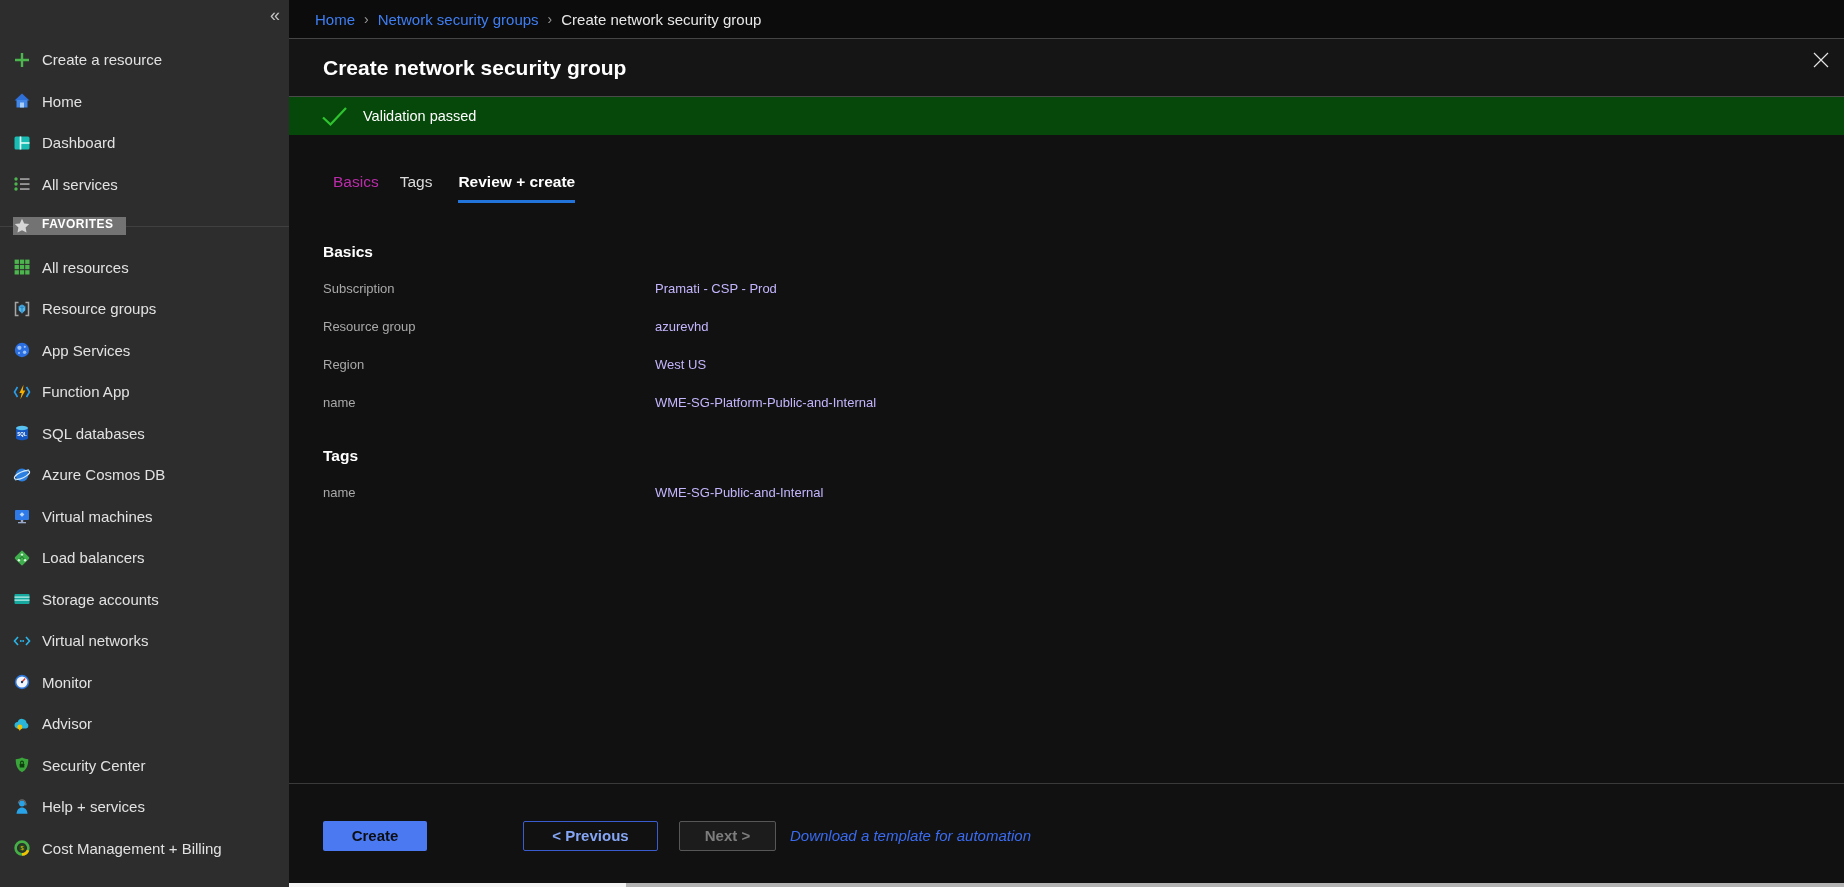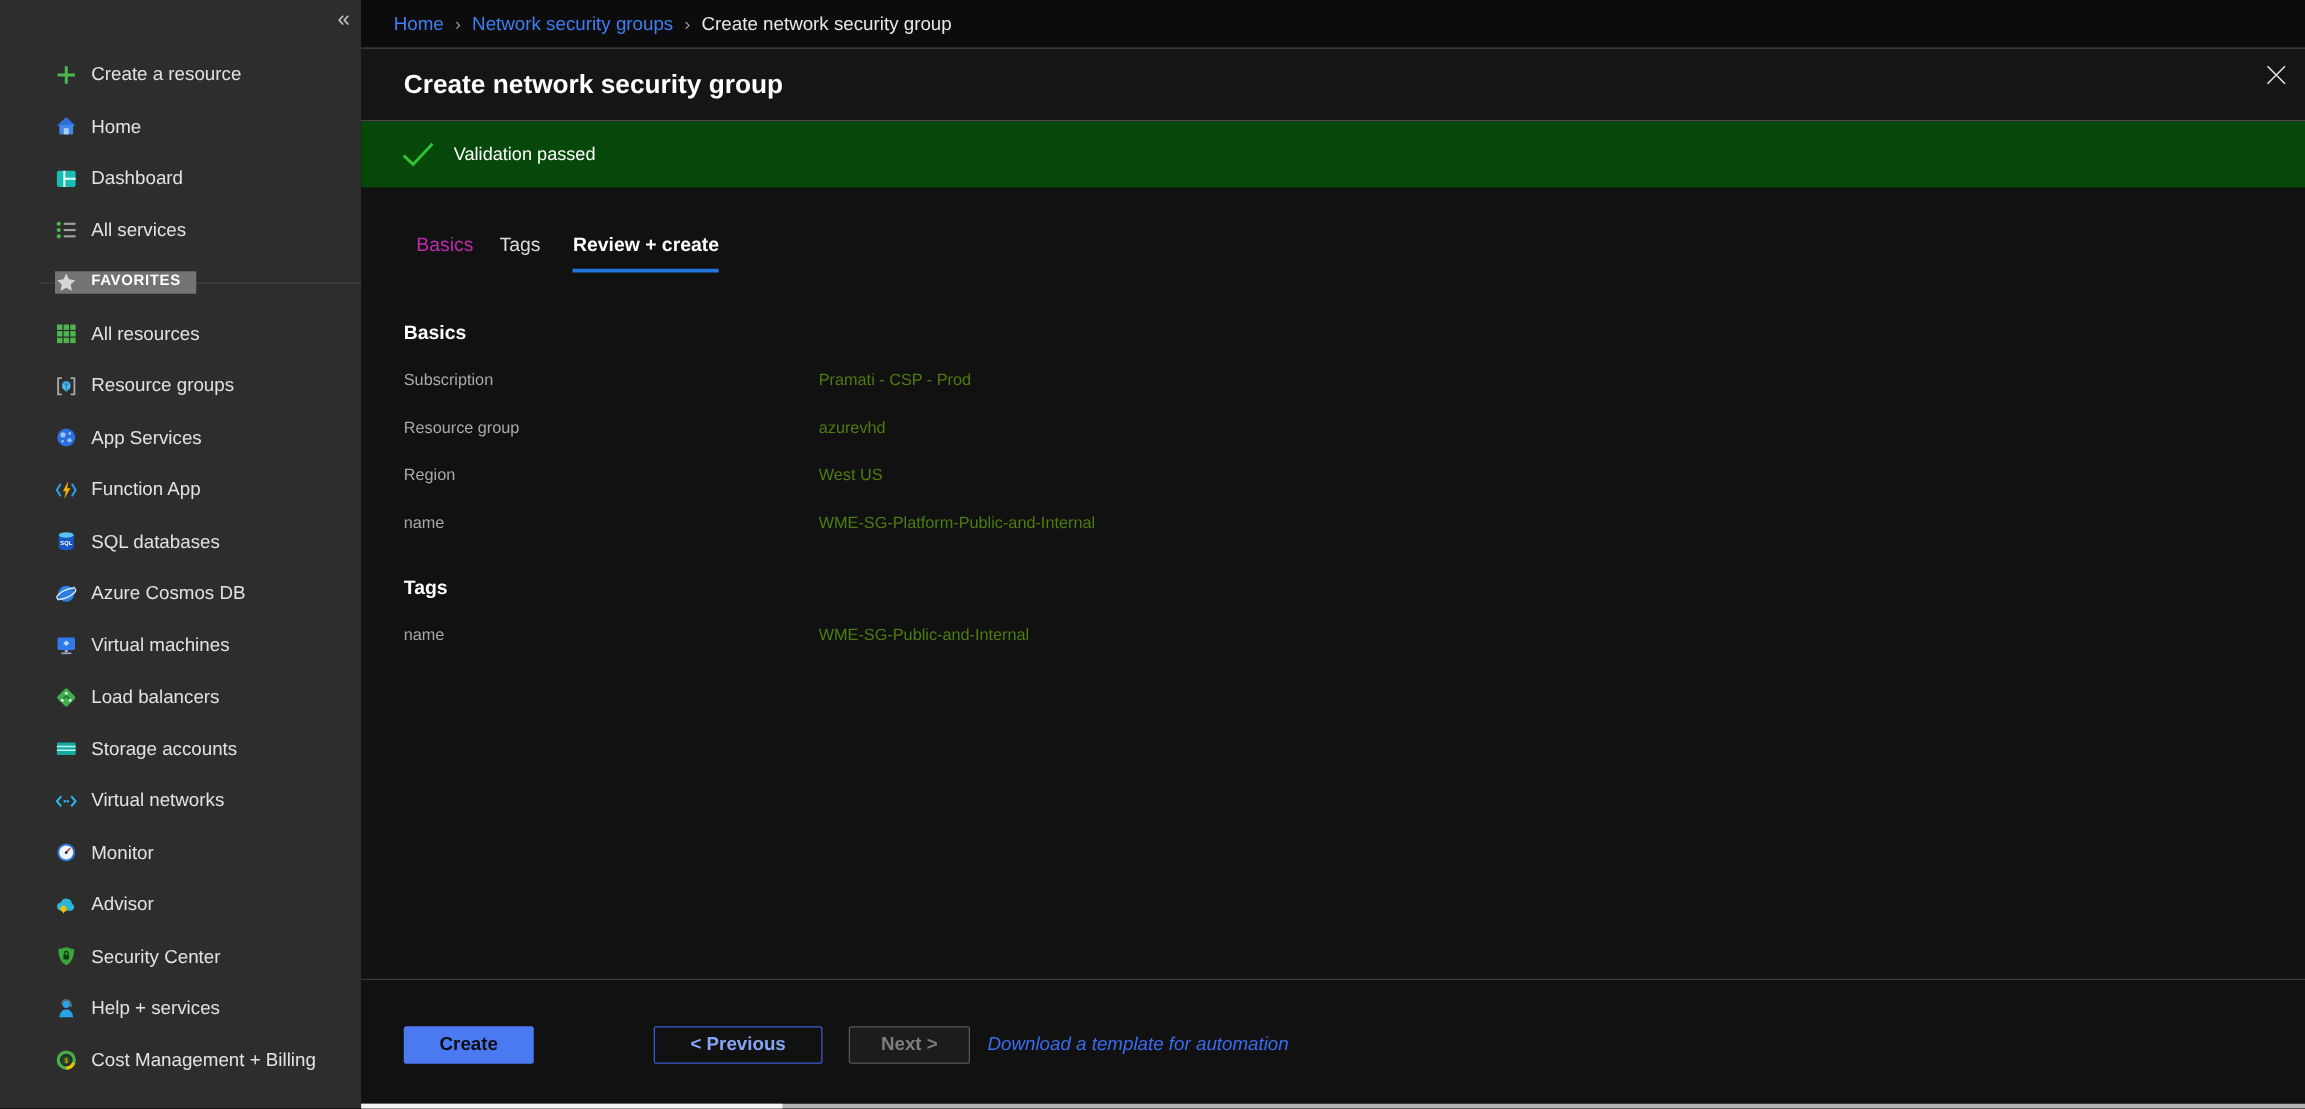--- a/index.html
+++ b/index.html
@@ -3,21 +3,21 @@
 <meta charset="utf-8">
 <style>
   * { margin:0; padding:0; box-sizing:border-box; }
   html,body { background:#000; }
   body { font-family:"Liberation Sans", sans-serif; }
   #app { position:relative; width:1844px; height:887px; background:#111; overflow:hidden; color:#eaeaea; }
 
   
   .sidebar { position:absolute; left:0; top:0; width:289px; height:887px; background:#2d2d2d; }
   .collapse { position:absolute; top:5px; right:9px; font-size:18px; color:#c2c2c2; cursor:pointer; }
-  .nav { position:absolute; top:39px; left:16px; width:100%; list-style:none;padding-left:15px; }
+  .nav { position:absolute; top:39px; left:0; width:100%; list-style:none; }
   .nav-item { height:41.5px; display:flex; align-items:center; padding-left:13px; gap:11px;
               font-size:15px; color:#e2e2e2; cursor:pointer; white-space:nowrap; }
   .nav-item svg { width:18px; height:18px; flex:none; }
   .fav-row { position:relative; }
   .fav-row::before { content:""; position:absolute; left:0; right:0; top:50%; height:1px; background:#404040; }
   .fav-inner { position:relative; display:flex; align-items:flex-start; gap:11px; background:#737373; padding-right:12px; }
   .fav-label { font-size:12px; font-weight:700; letter-spacing:.5px; color:#fff; }
 
   
   .main { position:absolute; left:289px; top:0; width:1555px; height:887px; background:#111; }
@@ -25,37 +25,37 @@
   .breadcrumb { height:38px; background:#0c0c0c; display:flex; align-items:center; padding-left:26px; gap:9px; font-size:15px; }
   .crumb-link { color:#3f7ef2; text-decoration:none; cursor:pointer; }
   .crumb-sep { color:#9a9a9a; font-size:14px; }
   .crumb-current { color:#e8e8e8; }
 
   .titlebar { height:59px; background:#151515; border-top:1px solid #454545; border-bottom:1px solid #4a4a4a;
               display:flex; align-items:center; padding-left:34px; position:relative; }
   .page-title { font-size:21px; font-weight:600; color:#fff; }
   .close-btn { position:absolute; right:13px; top:11px; width:20px; height:20px; cursor:pointer; }
 
-  .valbar { height:53px; background:#05480a; display:flex; align-items:center; padding-left:32px; gap:15px;
+  .valbar { height:38px; background:#05480a; display:flex; align-items:center; padding-left:32px; gap:15px;
             font-size:14.5px; color:#fff; }
 
   .body { padding:38px 0 0 34px; }
   .tabs { display:flex; margin-left:10px; font-size:15.5px; }
   .tab { padding-bottom:9px; cursor:pointer; }
   .tab-visited { color:#bb2cab; margin-right:21px; }
   .tab-normal  { color:#dcdcdc; margin-right:26px; }
   .tab-active  { color:#fff; font-weight:700; border-bottom:3px solid #2374da; }
 
   .section-heading { font-size:15.5px; font-weight:700; color:#fff; }
   .section-heading.first { margin-top:40px; }
   .section-heading.second { margin-top:26px; }
   .kv-rows { margin-top:8px; }
   .kv { display:flex; height:38px; align-items:center; font-size:13px; }
   .kv .k { width:332px; flex:none; color:#a9a9a9; }
-  .kv .v { color:#4d7c0f; }
+  .kv .v { color:#c4b5fd; }
 
   
   .footer { position:absolute; left:0; right:0; top:783px; bottom:0; border-top:1px solid #3a3a3a;
             background:#111; display:flex; align-items:center; padding-left:34px; }
   .btn { height:30px; font-size:15px; font-weight:600; font-family:"Liberation Sans", sans-serif;
          border-radius:2px; cursor:pointer; }
   .btn-create { width:104px; background:#4a79f2; color:#0c0e12; border:none; }
   .btn-prev   { width:135px; margin-left:96px; background:transparent; border:1px solid #3a5cd0; color:#85a6f5; }
   .btn-next   { width:97px; margin-left:21px; background:#1c1c1c; border:1px solid #575757; color:#7d7d7d; cursor:default; }
   .dl-link { margin-left:14px; font-size:15px; color:#3a6bf0; text-decoration:none; cursor:pointer;font-style:italic; }

